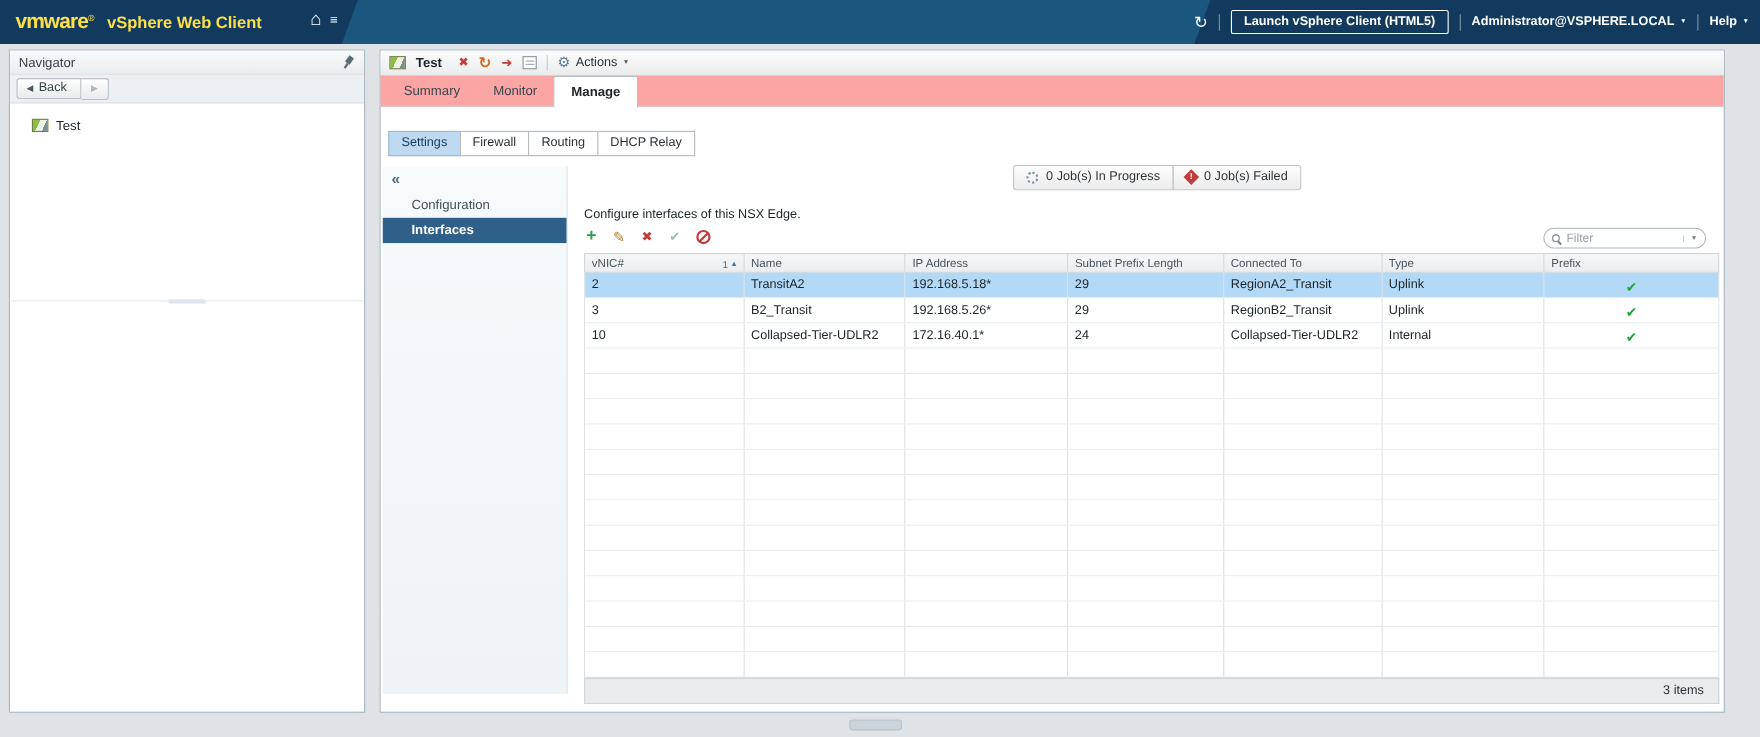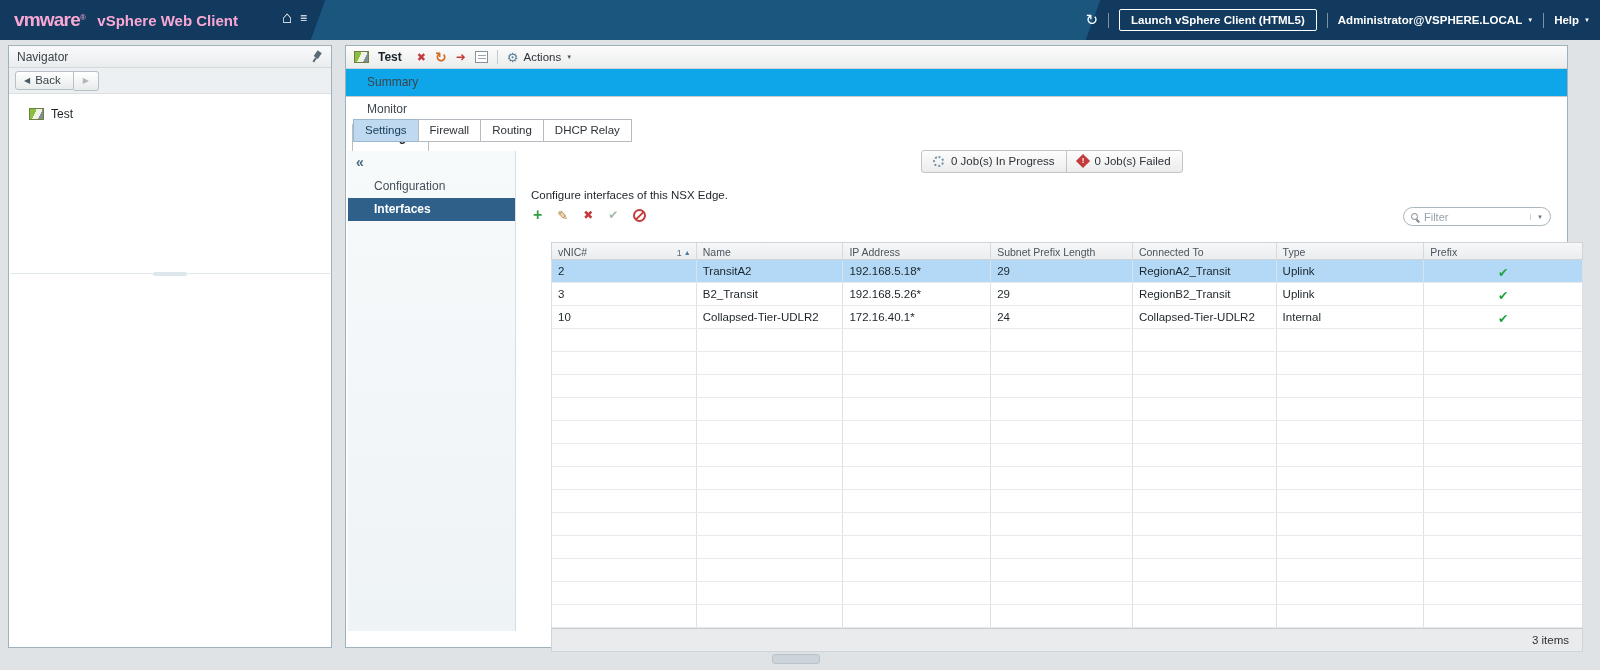--- a/index.html
+++ b/index.html
@@ -5,21 +5,21 @@
   * { box-sizing: border-box; margin: 0; padding: 0; }
   html,body { width:1600px; height:670px; }
   body {
     background:#dfe3e6;
     font-family:"Liberation Sans","DejaVu Sans",sans-serif;
     position:relative; overflow:hidden; color:#1c2428;
   }
   
   .topbar { position:absolute; left:0; top:0; width:1600px; height:40px; background:#123a5e; overflow:hidden; }
   .topbar .band { position:absolute; left:318px; top:-6px; width:775px; height:52px; background:#1b567f; transform:skewX(-20deg); }
-  .brand { position:absolute; left:14px; top:9px; color:#f9a8d4; white-space:nowrap; }
+  .brand { position:absolute; left:14px; top:9px; color:#fde047; white-space:nowrap; }
   .brand-vm { font-weight:bold; font-size:19px; letter-spacing:-0.8px; }
   .brand sup { font-size:8px; vertical-align:super; }
   .brand-product { font-size:15px; margin-left:7px; font-weight:600; }
   .home-ic { position:absolute; left:282px; top:8px; color:#fff; font-size:17px; cursor:pointer; }
   .menu-ic { position:absolute; left:300px; top:11px; color:#fff; font-size:12px; cursor:pointer; }
   .top-right { position:absolute; right:10px; top:0; height:40px; display:flex; align-items:center; gap:10px; color:#fff; }
   .vsep { width:1px; height:15px; background:rgba(255,255,255,.45); }
   .refresh-ic { font-size:15px; cursor:pointer; }
   .launch-btn { background:transparent; border:1px solid #fff; border-radius:2px; color:#fff; font-size:11.5px; font-weight:600; padding:4px 11px; font-family:inherit; cursor:pointer; }
   .user-menu, .help-menu { font-size:11.5px; font-weight:bold; display:flex; align-items:center; gap:5px; cursor:pointer; }
@@ -47,21 +47,21 @@
   .ic-x { color:#c43b3b; font-size:11px; }
   .ic-refr { color:#d2691e; font-size:14px; font-weight:bold; }
   .ic-redeploy { color:#c43b3b; font-size:12px; }
   .ic-console { width:13px; height:12px; border:1px solid #86929a; background:#fff; position:relative; cursor:pointer; }
   .ic-console:before { content:""; position:absolute; left:2px; top:3px; width:8px; height:1px; background:#9aa5ac; box-shadow:0 3px 0 #9aa5ac; }
   .tb-sep { width:1px; height:14px; background:#c5cbcf; }
   .actions-ctl { display:flex; align-items:center; gap:5px; cursor:pointer; }
   .gear { color:#5b7d98; font-size:13px; }
   .actions-label { font-size:11.5px; color:#2c3338; }
   .actions-ctl .caret { color:#555; }
-  .tabstrip { height:28px; background:#0ea5e9; border-bottom:1px solid #c6cbcf; display:flex; align-items:flex-start; padding:0 6px;flex-direction:column; }
+  .tabstrip { height:28px; background:#fca5a5; border-bottom:1px solid #c6cbcf; display:flex; align-items:center; padding:0 6px; }
   .tab { padding:6px 15px 7px; font-size:12px; color:#3c464c; cursor:pointer; }
   .tab.active { background:#fff; border:1px solid #b9bfc4; border-bottom:1px solid #fff; margin-bottom:-1px; border-radius:2px 2px 0 0; font-weight:bold; color:#1c2428; }
   .content { position:relative; height:551px; }
   
   .subtabs { position:absolute; left:7px; top:22px; display:flex; }
   .subtab { border:1px solid #b4babf; margin-left:-1px; padding:4px 11px 5px; font-size:11.5px; color:#2c3338; background:#fff; cursor:pointer; }
   .subtab:first-child { margin-left:0; }
   .subtab.active { background:#bed9f0; border-color:#9db8cd; color:#173c59; }
   
   .sidenav { position:absolute; left:2px; top:54px; width:168px; height:480px; background:linear-gradient(#f7fafb,#eef3f6); border-right:1px solid #d8dfe4; }
@@ -87,21 +87,21 @@
   .ic-disable { width:13px; height:13px; border:2px solid #c43b3b; border-radius:50%; position:relative; cursor:pointer; }
   .ic-disable:after { content:""; position:absolute; left:4px; top:-1px; width:2px; height:11px; background:#c43b3b; transform:rotate(45deg); }
   
   .filterbox { position:absolute; right:16px; top:110px; width:148px; height:19px; border:1px solid #abb6bd; border-radius:10px; background:#fff; display:flex; align-items:center; padding:0 7px; gap:6px; }
   .mag { width:7px; height:7px; border:1.5px solid #7a858c; border-radius:50%; position:relative; flex:0 0 auto; }
   .mag:after { content:""; position:absolute; right:-3px; bottom:-2px; width:4px; height:1.5px; background:#7a858c; transform:rotate(45deg); }
   .filter-input { border:none; outline:none; flex:1; min-width:0; font-size:11px; font-family:inherit; color:#2c3338; background:transparent; }
   .filter-input::placeholder { color:#98a2a9; }
   .filter-dd { border-left:1px solid #ccd2d6; padding-left:6px; font-size:6px; color:#6a757d; cursor:pointer; }
   
-  .table { position:absolute; left:185px; top:145px; width:1032px;margin-left:20px; }
+  .table { position:absolute; left:185px; top:133px; width:1032px; }
   .thead { display:flex; height:18px; background:linear-gradient(#f6f7f8,#ebedee); border:1px solid #cfd4d8; }
   .th { font-size:10.5px; color:#4a545c; padding:3px 0 0 6px; border-right:1px solid #d5dade; white-space:nowrap; overflow:hidden; cursor:pointer; }
   .th.c0 { display:flex; justify-content:space-between; padding-right:5px; }
   .sort { display:flex; align-items:center; gap:2px; }
   .sort-n { font-size:9px; color:#5a6a74; }
   .sort-a { font-size:7px; color:#4a7aa5; }
   .tbody { border-left:1px solid #dbe0e4; border-right:1px solid #dbe0e4; }
   .trow { display:flex; height:23px; border-bottom:1px solid #e6eaed; background:#fff; }
   .trow.selected { background:#b3d9f7; }
   .td { font-size:11.5px; color:#1c2428; padding:5px 0 0 6px; border-right:1px solid #dde2e6; white-space:nowrap; overflow:hidden; }

